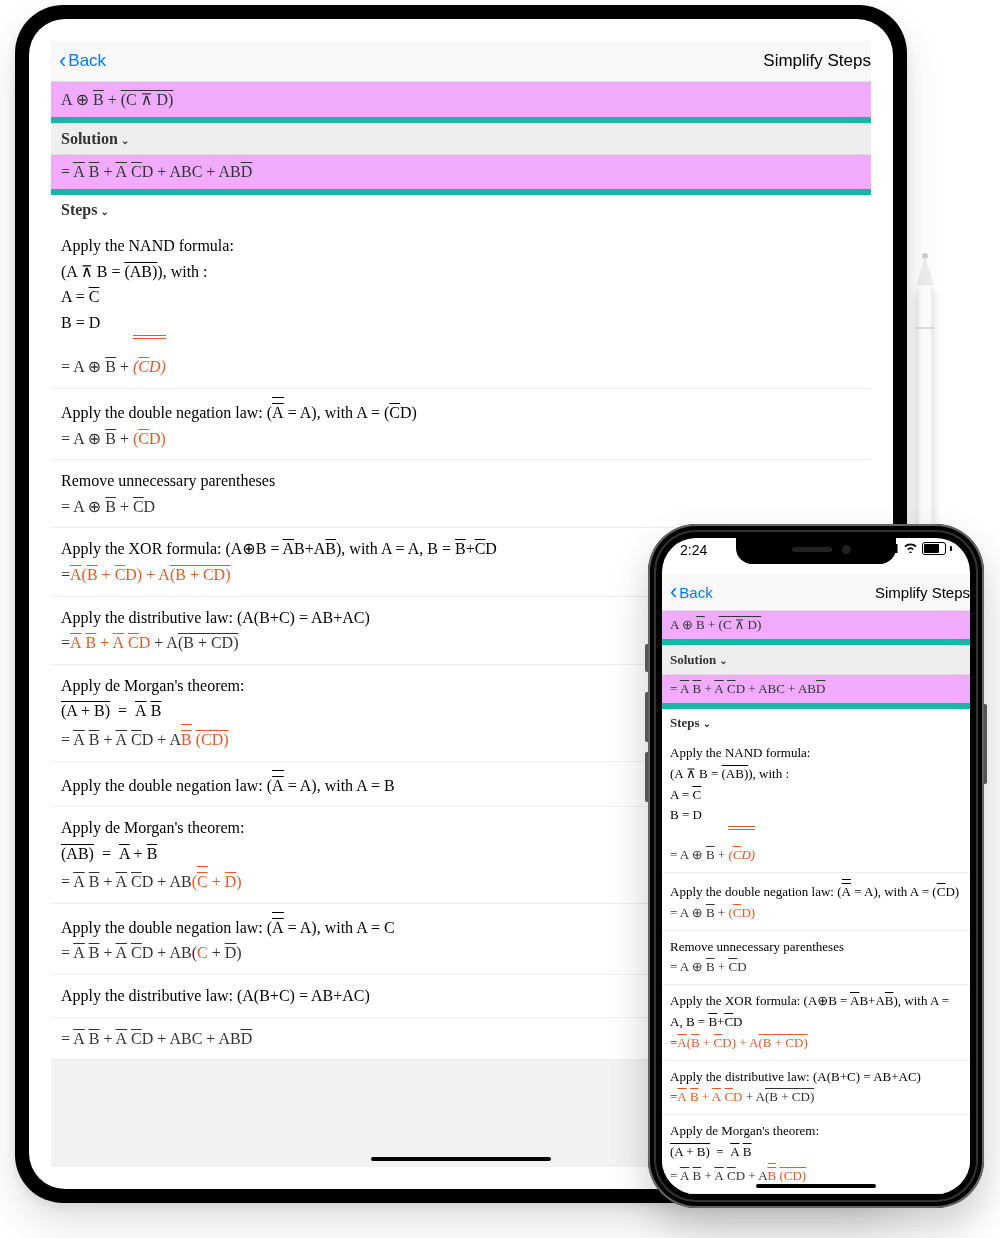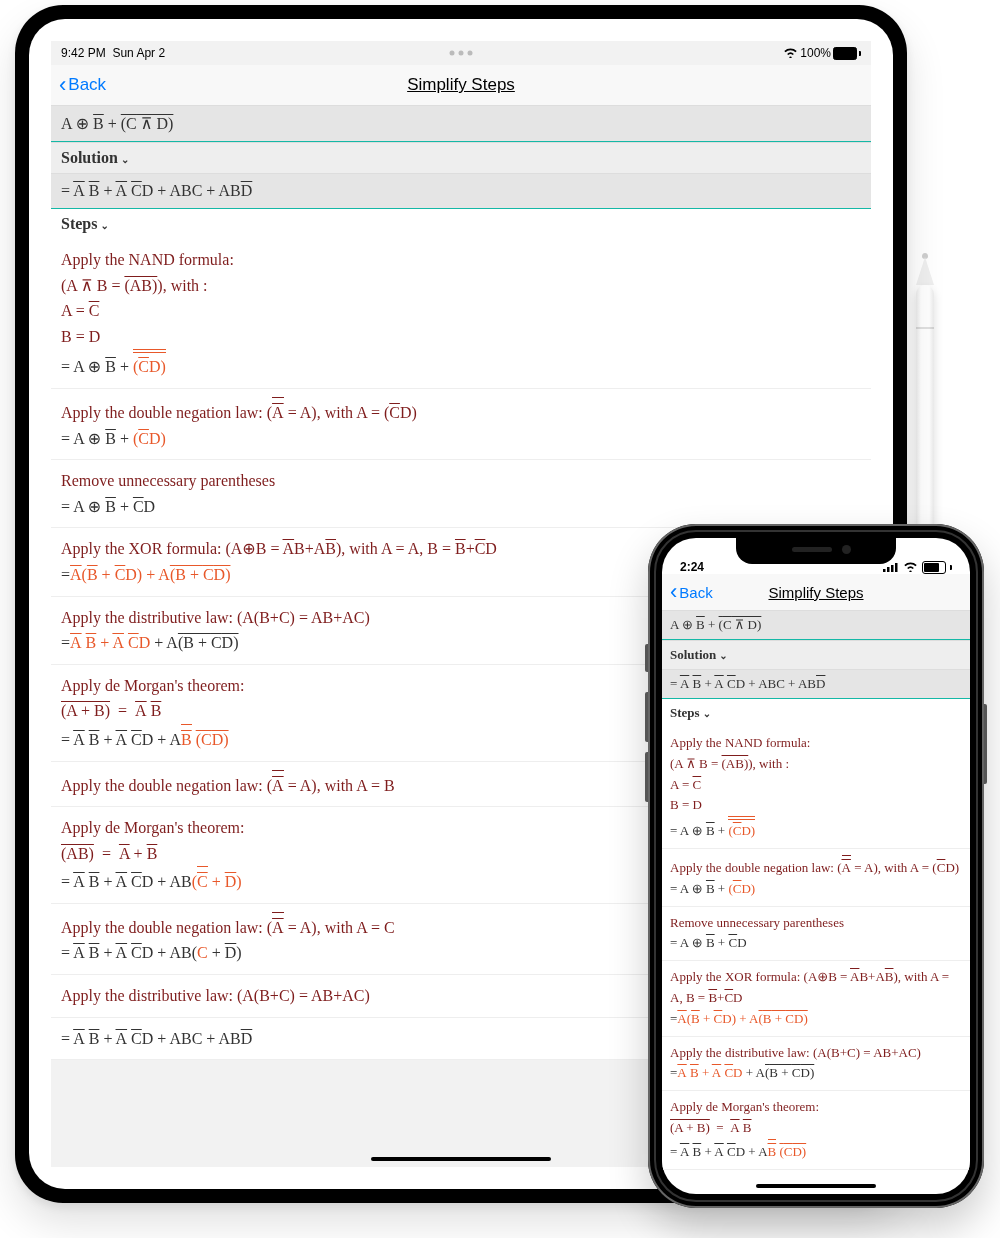--- a/index.html
+++ b/index.html
@@ -91,62 +91,61 @@
     color: #007aff;
     font-size: 17px;
     display: flex;
     align-items: center;
     gap: 2px;
   }
   .navbar .back .chev { font-size: 22px; line-height: 1; font-weight: 300; }
   .navbar .title {
     position: absolute;
     left: 0; right: 0;
-    text-align: center;
+    text-align: right;
     font-size: 17px;
     font-weight: 400;
     pointer-events: none;
-    text-decoration: underline;
   }
 
   
   .content {
     background: #fff;
     font-family: "Times New Roman", Georgia, serif;
     font-size: 16px;
     color: #333;
     overflow: hidden;
   }
   .expr-row {
     padding: 8px 10px;
-    border-bottom: 1px solid #14b8a6;
-    background: #e5e5e5;
+    border-bottom: 6px solid #14b8a6;
+    background: #f0abfc;
   }
   .section-hdr {
     background: #eeeeee;
     padding: 6px 10px;
     font-weight: bold;
     font-family: "Times New Roman", serif;
     border-top: 1px solid #ddd;
     border-bottom: 1px solid #ddd;
   }
   .section-hdr .arrow {
     font-size: 10px;
     display:inline-block;
     margin-left: 3px;
   }
   .step {
     padding: 8px 10px;
     border-bottom: 1px solid #eee;
     line-height: 1.6;
   }
-  .step .desc { color: #7f1d1d; }
+  .step .desc { color: #000000; }
   .orange { color: #e8582a; }
   .over { text-decoration: overline; text-decoration-thickness: 1px; }
-  .dover { border-top: 1px solid currentColor; padding-top: 1px; display:inline-block;}
+  .dover { border-top: 1px solid currentColor; padding-top: 15px; display:inline-block;font-style:italic;}
   .dover2 { border-top: 1px solid currentColor; padding-top: 2px; display:inline-block;}
 
   .home-indicator {
     position: absolute;
     bottom: 6px;
     left: 50%;
     transform: translateX(-50%);
     width: 180px;
     height: 4px;
     background: #000;
@@ -245,24 +244,24 @@
     position: absolute;
     top: 7px; right: 45px;
     width: 9px; height: 9px;
     background: #222; border-radius: 50%;
   }
 
   .iphone-status {
     height: 32px;
     display: flex;
     justify-content: space-between;
-    align-items: flex-end;
+    align-items: flex-start;
     padding: 4px 18px 0;
-    font-size: 12px;
-    font-weight: 700;
+    font-size: 14px;
+    font-weight: 400;
   }
   .iphone-status .right {
     display: flex; align-items: center; gap: 4px;
     font-size: 11px;
   }
   .iphone-status .batt2 {
     width: 22px; height: 11px; border: 1px solid #000; border-radius: 3px; position: relative;
   }
   .iphone-status .batt2::after {
     content: ''; position: absolute; top: 1px; left: 1px; bottom: 1px; width: 70%;
@@ -294,40 +293,20 @@
   <div class="tip-point"></div>
   <div class="tip"></div>
   <div class="body"></div>
   <div class="band"></div>
 </div>
 
 <div class="ipad">
   <div class="bezel">
     <div class="screen">
 
-      <div class="ipad-status">
-        <div>
-          <span>9:42 PM</span>&nbsp;&nbsp;<span>Sun Apr 2</span>
-        </div>
-        <div class="center-dots">
-            <span></span>
-            <span></span>
-            <span></span>
-          </div>
-        <div class="battery">
-          <span class="wifi">
-            <svg width="15" height="11" viewBox="0 0 15 11">
-                <path d="M7.5 9.5a1.2 1.2 0 100 2.4 1.2 1.2 0 000-2.4zm-3.4-2.6a5 5 0 016.8 0l-1.2 1.2a3.3 3.3 0 00-4.4 0zM1.3 4a9 9 0 0112.4 0l-1.2 1.2a7.3 7.3 0 00-10 0z" fill="#000"></path>
-              </svg>
-          </span>
-          <span class="pct">100%</span>
-          <span class="batt-body"></span>
-            <span class="batt-cap"></span>
-        </div>
-      </div>
 
       <div class="navbar">
         <div class="back">
           <span class="chev">‹</span>
           <span>Back</span>
         </div>
         <div class="title">Simplify Steps</div>
       </div>
 
       <div class="content">

